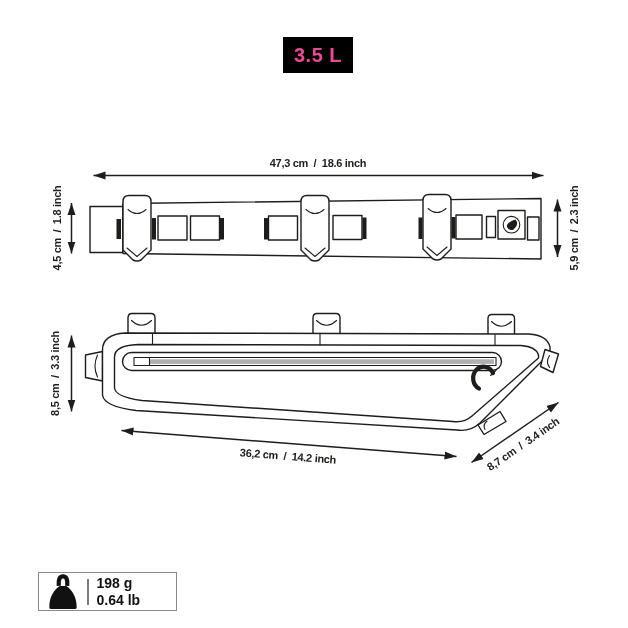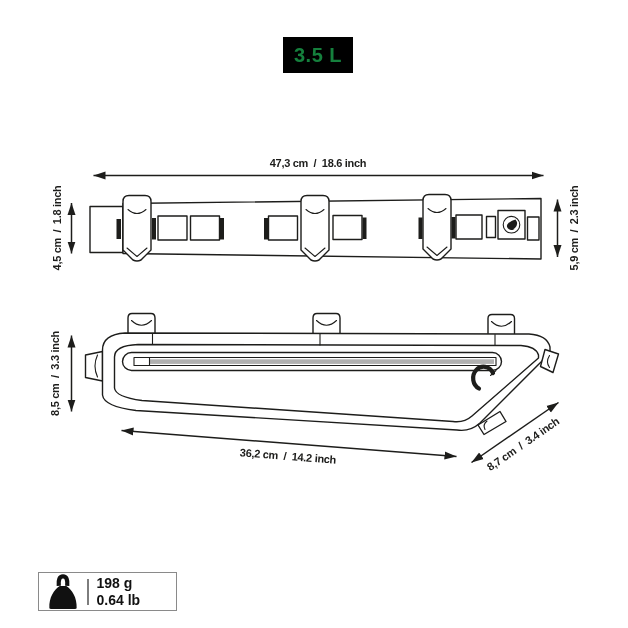--- a/index.html
+++ b/index.html
@@ -17,21 +17,21 @@
   .dim-label{
     font-family:"Liberation Sans","DejaVu Sans",sans-serif;
     font-weight:bold;font-size:11px;letter-spacing:-0.3px;
     fill:#1d1d1b;white-space:pre;
   }
   
   .volume-badge{
     position:absolute;left:283px;top:37px;width:70px;height:36px;
     background:#000000;display:flex;align-items:center;justify-content:center;
   }
-  .volume-badge span{color:#15803d;font-weight:bold;font-size:20px;letter-spacing:0.5px;}
+  .volume-badge span{color:#ec4899;font-weight:bold;font-size:20px;letter-spacing:0.5px;}
   
   .weight-box{
     position:absolute;left:38px;top:572px;width:139px;height:39px;
     border:1.6px solid #8a8a8a;box-sizing:border-box;
     display:flex;align-items:center;background:#fff;
   }
   .weight-box .w-icon{margin-left:8px;flex:0 0 auto;display:block;}
   .weight-box .w-divider{width:1.5px;height:26px;background:#7d7d7d;margin:0 8px;flex:0 0 auto;}
   .weight-box .w-text{display:flex;flex-direction:column;justify-content:flex-end;}
   .weight-box .w-text span{font-weight:bold;font-size:14px;line-height:1.15;color:#111;white-space:nowrap;}

